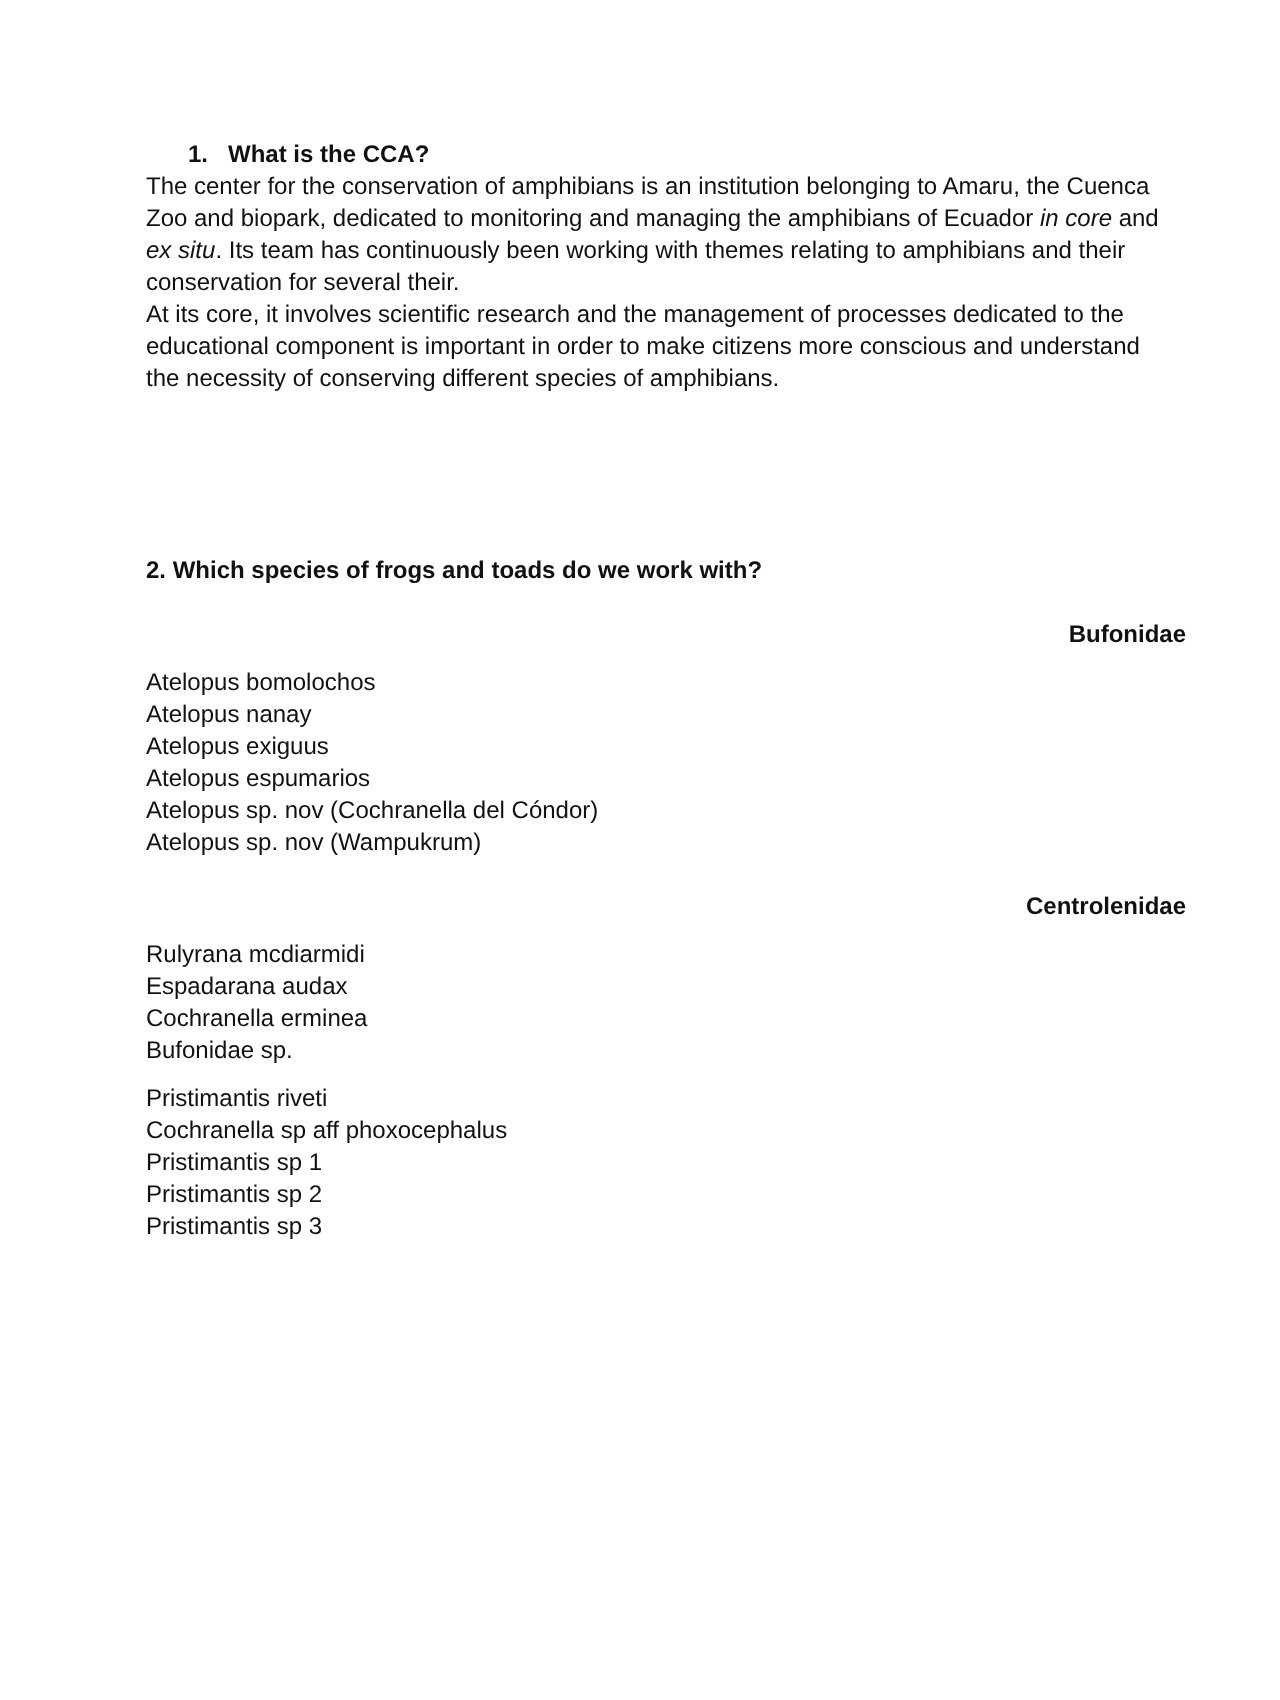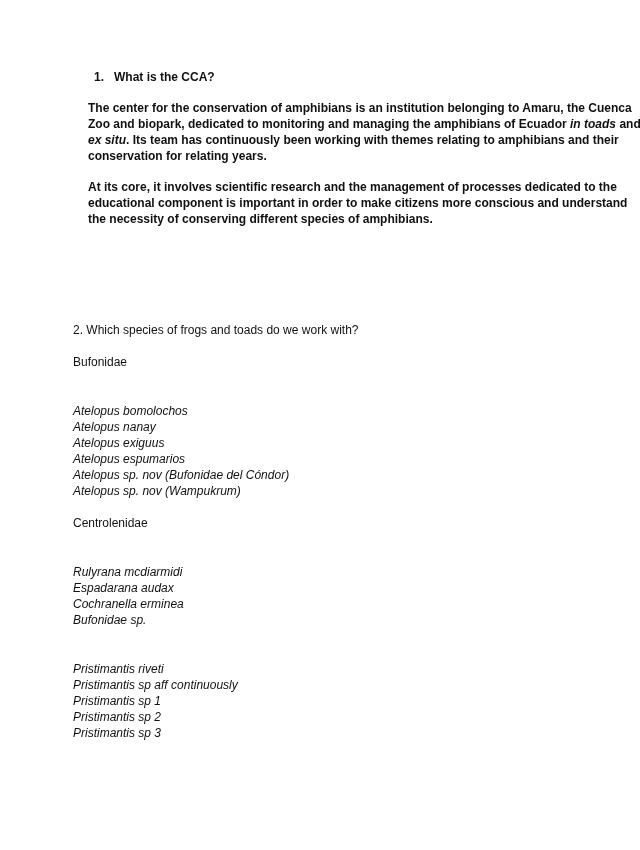--- a/index.html
+++ b/index.html
@@ -28,96 +28,95 @@
       margin: 0;
       padding-left: 21px;
       height: 16px;
       white-space: nowrap;
     }
     .h1 .num {
       display: inline-block;
       width: 20px;
     }
     .para {
-      margin: 15px;
+      margin: 0;
       white-space: nowrap;
-      font-weight: bold;
     }
     .para .line { display: block; height: 16px; }
     .para em { font-style: italic; }
     .gap-big { height: 80px; }
     .h2 {
-      font-weight: normal;
+      font-weight: bold;
       margin: 0;
       height: 16px;
       white-space: nowrap;
     }
     .family {
-      font-weight: normal;
+      font-weight: bold;
       margin: 16px 0 0 0;
       height: 16px;
       white-space: nowrap;
+      text-align: right;
     }
     .species-list {
       list-style: none;
-      margin: 33px 0 0 0;
+      margin: 8px 0 0 0;
       padding: 0;
-      font-style: italic;
     }
     .species-list li {
       height: 16px;
       white-space: nowrap;
     }
   </style>
 </head>
 <body>
 
 <div class="page">
 
   <div class="h1">
     <span class="num">1.</span><span>What is the CCA?</span>
   </div>
 
   <p class="para">
     <span class="line">The center for the conservation of amphibians is an institution belonging to Amaru, the Cuenca</span>
-    <span class="line"><span>Zoo and biopark, dedicated to monitoring and managing the amphibians of Ecuador </span><em>in toads</em><span> and</span></span>
+    <span class="line"><span>Zoo and biopark, dedicated to monitoring and managing the amphibians of Ecuador </span><em>in core</em><span> and</span></span>
     <span class="line"><em>ex situ</em><span>. Its team has continuously been working with themes relating to amphibians and their</span></span>
-    <span class="line">conservation for relating years.</span>
+    <span class="line">conservation for several their.</span>
   </p>
 
   <p class="para">
     <span class="line">At its core, it involves scientific research and the management of processes dedicated to the</span>
     <span class="line">educational component is important in order to make citizens more conscious and understand</span>
     <span class="line">the necessity of conserving different species of amphibians.</span>
   </p>
 
   <div class="gap-big"></div>
 
   <div class="h2">2. Which species of frogs and toads do we work with?</div>
 
   <div class="family">Bufonidae</div>
   <ul class="species-list">
     <li>Atelopus bomolochos</li>
     <li>Atelopus nanay</li>
     <li>Atelopus exiguus</li>
     <li>Atelopus espumarios</li>
-    <li>Atelopus sp. nov (Bufonidae del Cóndor)</li>
+    <li>Atelopus sp. nov (Cochranella del Cóndor)</li>
     <li>Atelopus sp. nov (Wampukrum)</li>
   </ul>
 
   <div class="family">Centrolenidae</div>
   <ul class="species-list">
     <li>Rulyrana mcdiarmidi</li>
     <li>Espadarana audax</li>
     <li>Cochranella erminea</li>
     <li>Bufonidae sp.</li>
   </ul>
 
   <ul class="species-list">
     <li>Pristimantis riveti</li>
-    <li>Pristimantis sp aff continuously</li>
+    <li>Cochranella sp aff phoxocephalus</li>
     <li>Pristimantis sp 1</li>
     <li>Pristimantis sp 2</li>
     <li>Pristimantis sp 3</li>
   </ul>
 
 
 </div>
 
 </body></html>

